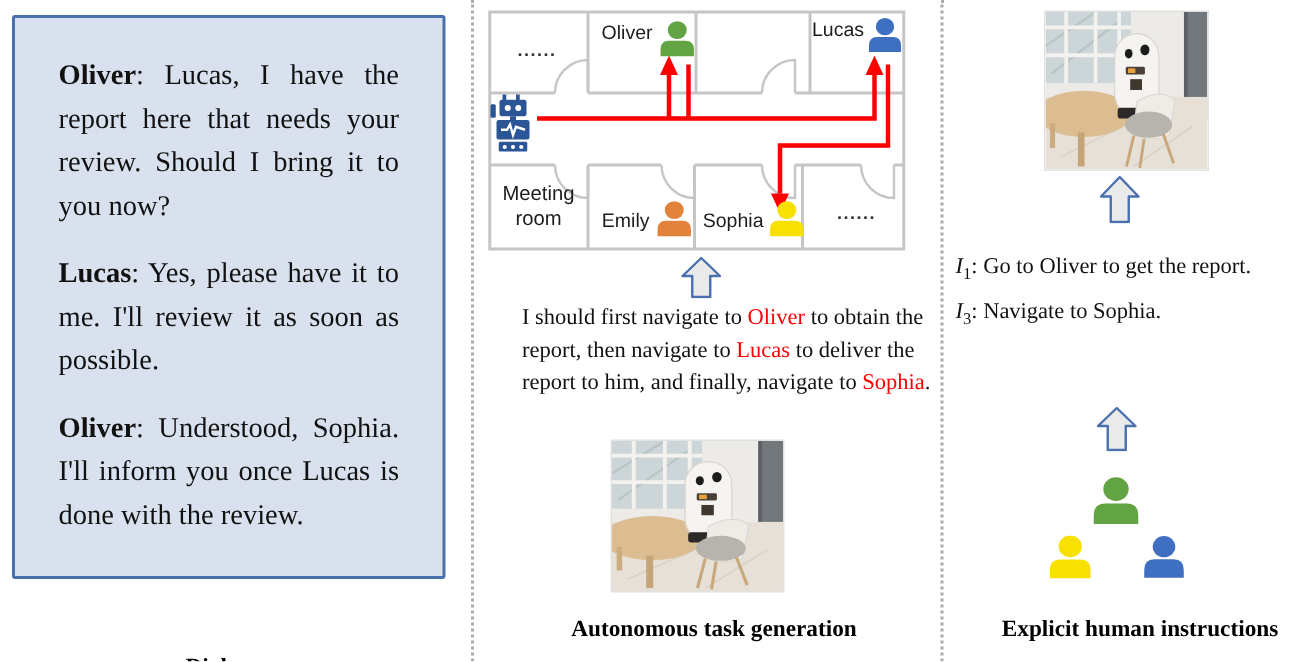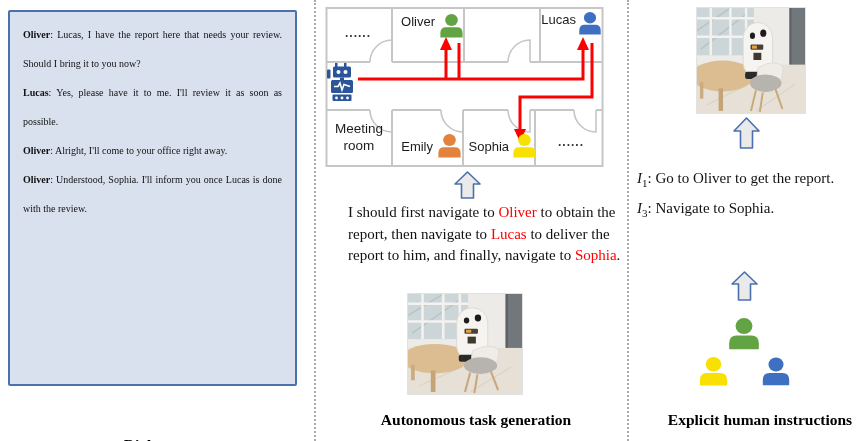--- a/index.html
+++ b/index.html
@@ -5,21 +5,21 @@
   html,body{margin:0;padding:0;background:#ffffff;}
   .canvas{position:relative;width:865px;height:441px;background:#ffffff;overflow:hidden;
           font-family:"Liberation Serif",serif;color:#111;}
 
   
   .divider{position:absolute;top:0;height:441px;width:0;border-left:2px dotted #ababab;}
 
   
   .dialogue-box{position:absolute;left:8px;top:10px;width:289px;height:376px;box-sizing:border-box;
                 background:#dae1ee;border:2px solid #4a70ad;border-radius:2px;padding:8px 13px 6px 13px;}
-  .turn{margin:0;font-size:10px;line-height:29px;text-align:justify;}
+  .turn{margin:16px;font-size:19px;line-height:29px;text-align:justify;}
   .turn .spk{font-weight:bold;}
 
   
   .caption{position:absolute;top:411px;font-weight:bold;font-size:15.5px;text-align:center;color:#000;
            font-family:"Liberation Serif",serif;}
   .caption.c1{left:8px;width:290px;margin-top:25px;}
   .caption.c2{left:331px;width:290px;}
   .caption.c3{left:640px;width:240px;}
 
   
@@ -83,21 +83,20 @@
         <path d="M62 58 Q78 49 88 57 L84 80 Q69 85 60 78 Z" fill="#efece7" stroke="#dcd9d3" stroke-width="0.8"></path>
         <ellipse cx="70" cy="73" rx="16" ry="8.5" fill="#b7b3ad"></ellipse>
         <path d="M60 80 L55 100 M80 79 L87 98 M67 82 L64 101" stroke="#c9a87c" stroke-width="2" fill="none"></path>
       </symbol>
     </defs>
   </svg>
 
   <div class="dialogue-box">
     <p class="turn"><span class="spk">Oliver</span><span>: </span><span>Lucas, I have the report here that needs your review. Should I bring it to you now?</span></p>
     <p class="turn"><span class="spk">Lucas</span><span>: </span><span>Yes, please have it to me. I'll review it as soon as possible.</span></p>
-    <p class="turn"><span class="spk">Oliver</span><span>: </span><span>Alright, I'll come to your office right away.</span></p>
     <p class="turn"><span class="spk">Oliver</span><span>: </span><span>Understood, Sophia. I'll inform you once Lucas is done with the review.</span></p>
   </div>
 
   <div class="divider" style="left:314px"></div>
   <div class="divider" style="left:627px"></div>
 
   <svg class="floorplan" width="283" height="166" viewBox="0 0 283 166">
 
     <g>
       <rect class="wall" x="1.5" y="3" width="276" height="158"></rect>

